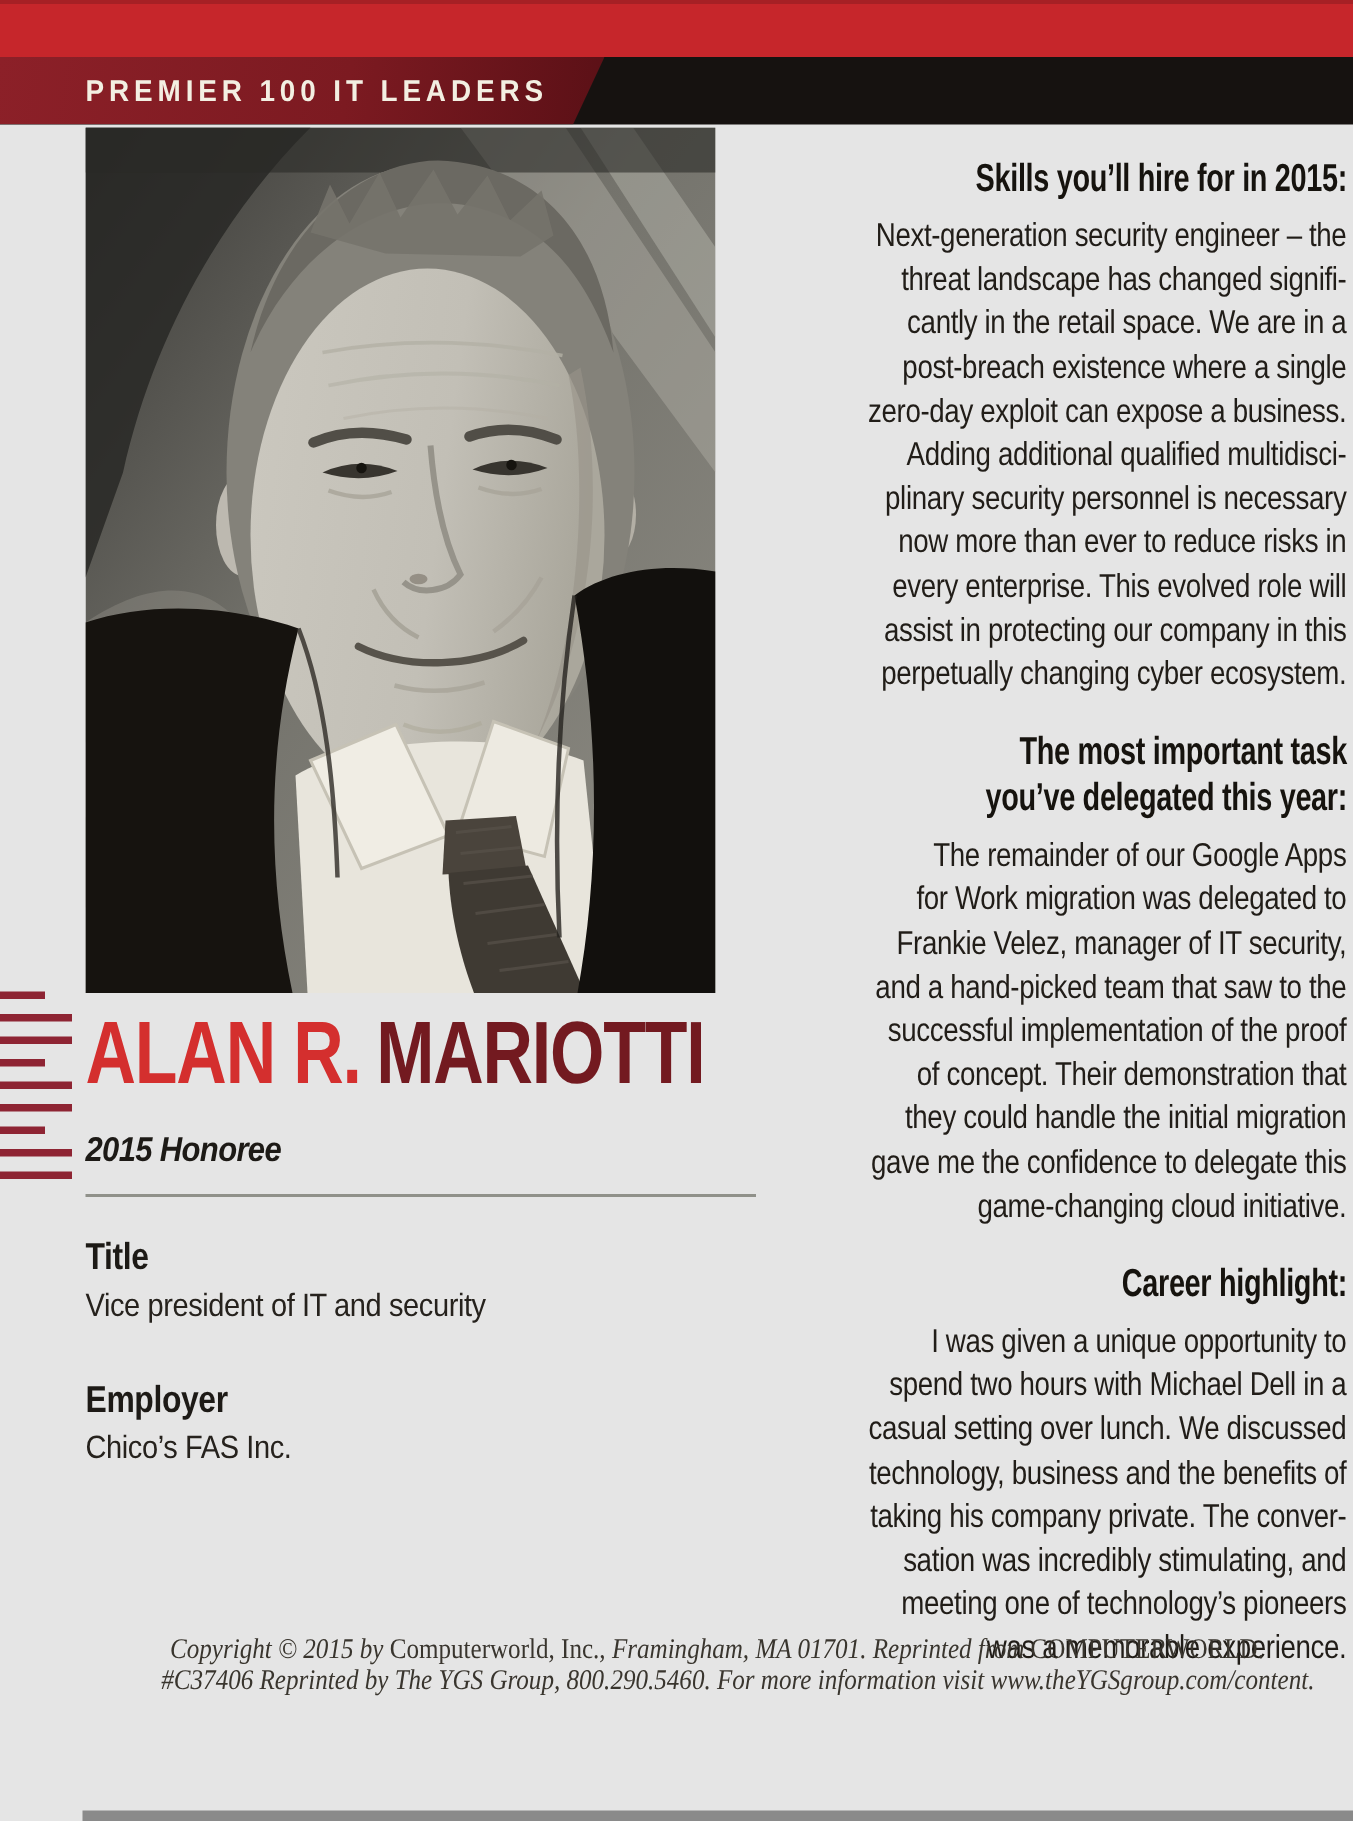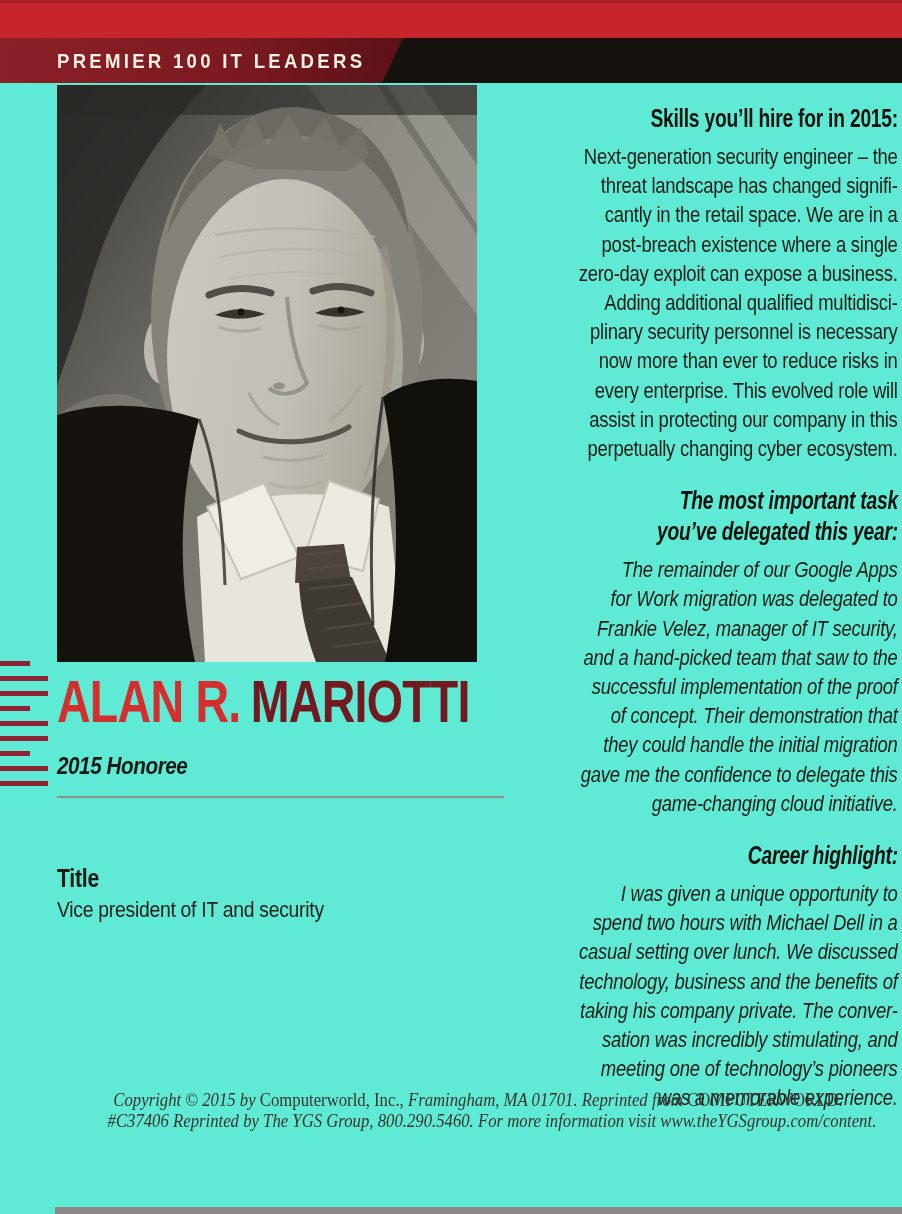--- a/index.html
+++ b/index.html
@@ -1,18 +1,18 @@
 <!DOCTYPE html>
 <html><head>
 <meta charset="utf-8">
 <style>
   html,body{margin:0;padding:0;}
   .page{
     position:relative; width:902px; height:1214px;
-    background:#5eead4; overflow:hidden;
+    background:#e5e5e5; overflow:hidden;
     font-family:"Liberation Sans", sans-serif;
   }
   
   .band-red{
     position:absolute; left:0; top:0; width:902px; height:38px;
     background:linear-gradient(#a62025 0 3px,#c6262b 3px);
   }
   .band-dark{
     position:absolute; left:0; top:38px; width:902px; height:45px;
     background:#161210;
@@ -42,33 +42,33 @@
   }
   .name .nf{ color:#d42f2e; }
   .name .nl{ color:#731a20; margin-left:13px; }
   .honoree{
     position:absolute; left:57px; top:753px;
     font-size:23px; font-weight:bold; font-style:italic; color:#1d1a16;
     letter-spacing:-.5px; transform:scaleX(.9); transform-origin:0 0; white-space:nowrap;
   }
   .divider{ position:absolute; left:57px; top:796px; width:447px; height:2px; background:#90918a; }
   
-  .details{ position:absolute; left:57px; top:864px; margin:0; }
+  .details{ position:absolute; left:57px; top:824px; margin:0; }
   .detail{ margin:0 0 37px 0; }
   .detail dt{
     font-size:25px; font-weight:bold; color:#1d1a16; line-height:28px;
     letter-spacing:-.3px; transform:scaleX(.85); transform-origin:0 0; white-space:nowrap;
   }
   .detail dd{
     margin:6px 0 0 0; font-size:21.5px; color:#26221d; line-height:24px;
     letter-spacing:-.3px; transform:scaleX(.9); transform-origin:0 0; white-space:nowrap;
   }
   
   .qa{ position:absolute; left:528px; top:103px; width:358px;text-align:right; }
-  .qa section + section{ margin-top:22px;font-style:italic; }
+  .qa section + section{ margin-top:22px; }
   .qa h2{
     margin:0 0 8px 0; font-size:26px; line-height:31px; font-weight:bold; color:#16130e;
     white-space:pre-line; letter-spacing:-.3px;
     transform:scaleX(.74); transform-origin:0 0; width:500px;
   }
   .qa p{
     margin:0; font-size:22px; line-height:29.2px; color:#211d18;
     white-space:pre-line; letter-spacing:-.3px;
     transform:scaleX(.84); transform-origin:0 0; width:440px;
   }
@@ -182,20 +182,24 @@
   </div>
 
   <h1 class="name"><span class="nf">ALAN R.</span><span class="nl">MARIOTTI</span></h1>
   <div class="honoree">2015 Honoree</div>
   <div class="divider"></div>
 
   <dl class="details">
     <div class="detail">
       <dt>Title</dt>
       <dd>Vice president of IT and security</dd>
+    </div>
+    <div class="detail">
+      <dt>Employer</dt>
+      <dd>Chico’s FAS Inc.</dd>
     </div>
   </dl>
 
   <div class="qa">
     <section>
       <h2>Skills you’ll hire for in 2015:</h2>
       <p>Next-generation security engineer – the
 threat landscape has changed signifi-
 cantly in the retail space. We are in a
 post-breach existence where a single

